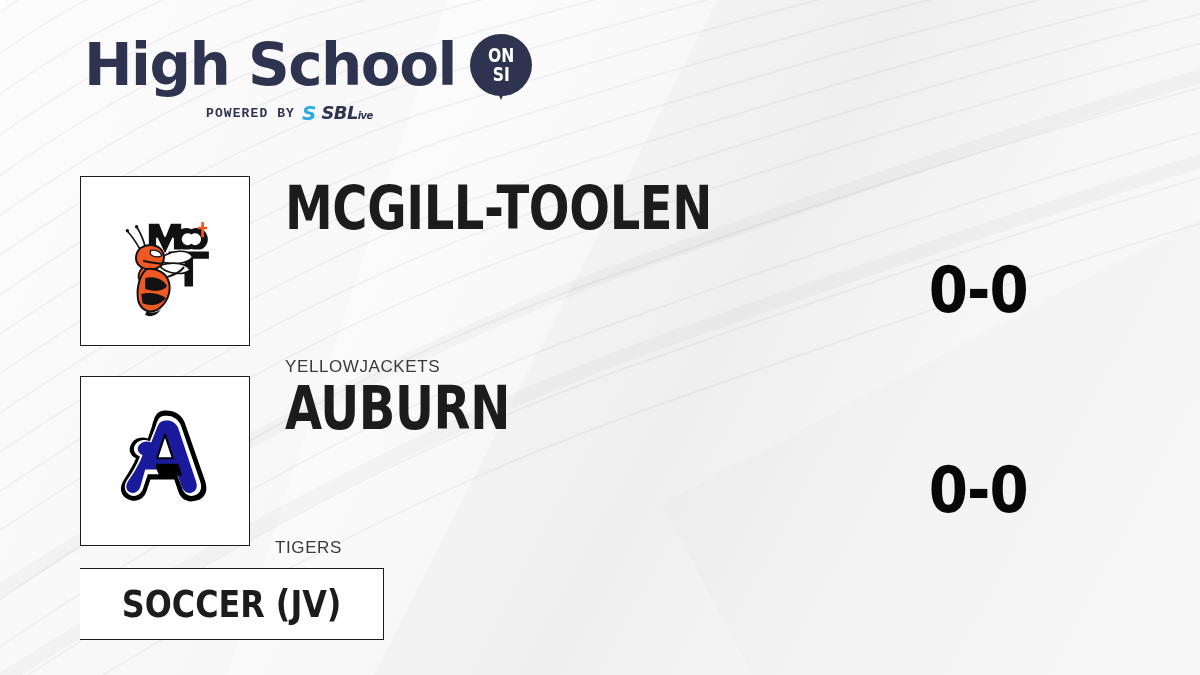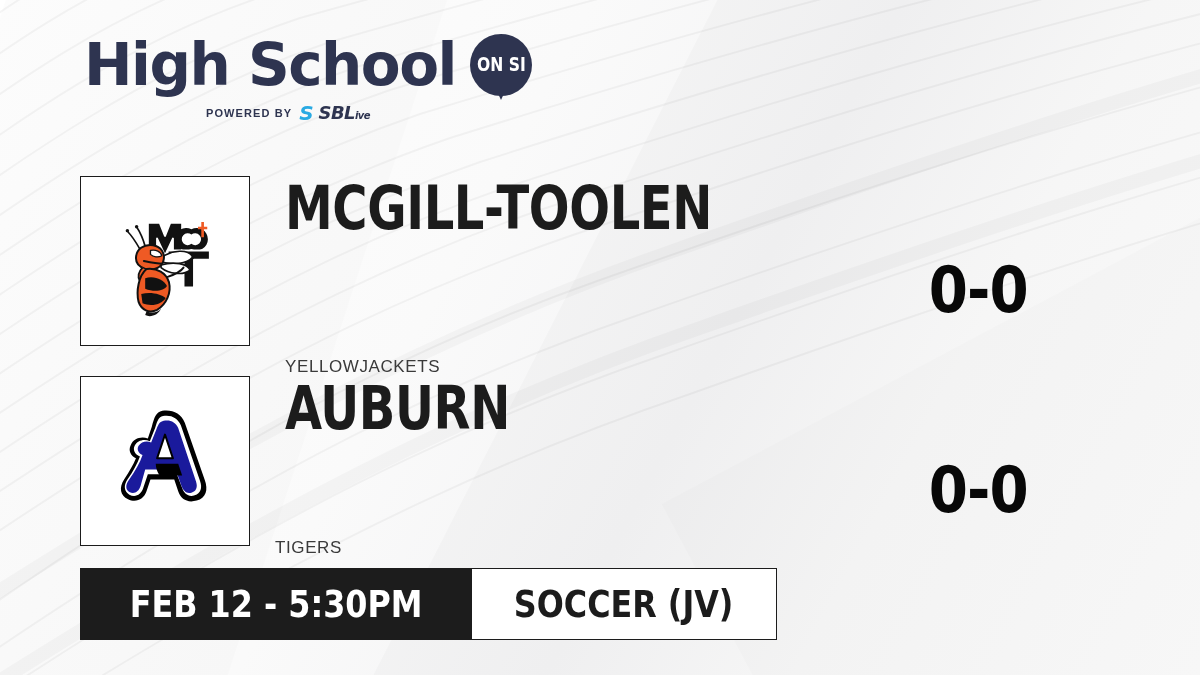--- a/index.html
+++ b/index.html
@@ -77,41 +77,41 @@
   }
   .pin-tip {
     position:absolute; left:19px; top:40px;
     width:0; height:0;
     border-left:12px solid transparent;
     border-right:12px solid transparent;
     border-top:26px solid #2e3450;
   }
   .pin-text {
     position:absolute; inset:0;
-    display:flex; flex-direction:row;
+    display:flex; flex-direction:column;
     align-items:center; justify-content:center;
     gap:1px;
   }
   .pin-text span {
     font-family:"DejaVu Sans", sans-serif;
     color:#ffffff;
     font-weight:bold;
     font-size:19px;
     line-height:0.92;
     letter-spacing:0px;
     transform:scaleX(0.82);
   }
 
   .powered {
     display:flex; align-items:center; gap:7px;
     margin-top:7px; margin-left:122px;
   }
   .powered-label {
-    font-family:Liberation Sans, sans-serif;
-    font-size:11px; font-weight:bold;
+    font-family:Liberation Mono, monospace;
+    font-size:13px; font-weight:bold;
     letter-spacing:1.1px;
     color:#2e3450;
   }
   .sbl-mark {
     font-family:"DejaVu Sans", sans-serif;
     font-size:20px; font-weight:bold;
     font-style:italic;
     color:#29aae3;
     letter-spacing:-2px;
     line-height:1;
@@ -342,21 +342,18 @@
         <path d="M86,104 L120,104 L126,122 L92,122 C88,116 86,110 86,104 Z" fill="#000000"></path>
       </g>
     </svg>
   </div>
 
   <div class="team-name" id="team-name-2">AUBURN</div>
   <div class="team-mascot" id="team-mascot-2">TIGERS</div>
   <div class="team-record" id="record-2">0-0</div>
 
   <div id="banner">
-    <div class="banner-date">
-      <span class="banner-text">FEB 12 - 5:30PM</span>
-    </div>
     <div class="banner-sport">
       <span class="banner-text">SOCCER (JV)</span>
     </div>
   </div>
 
 </div>
 
 </body></html>

